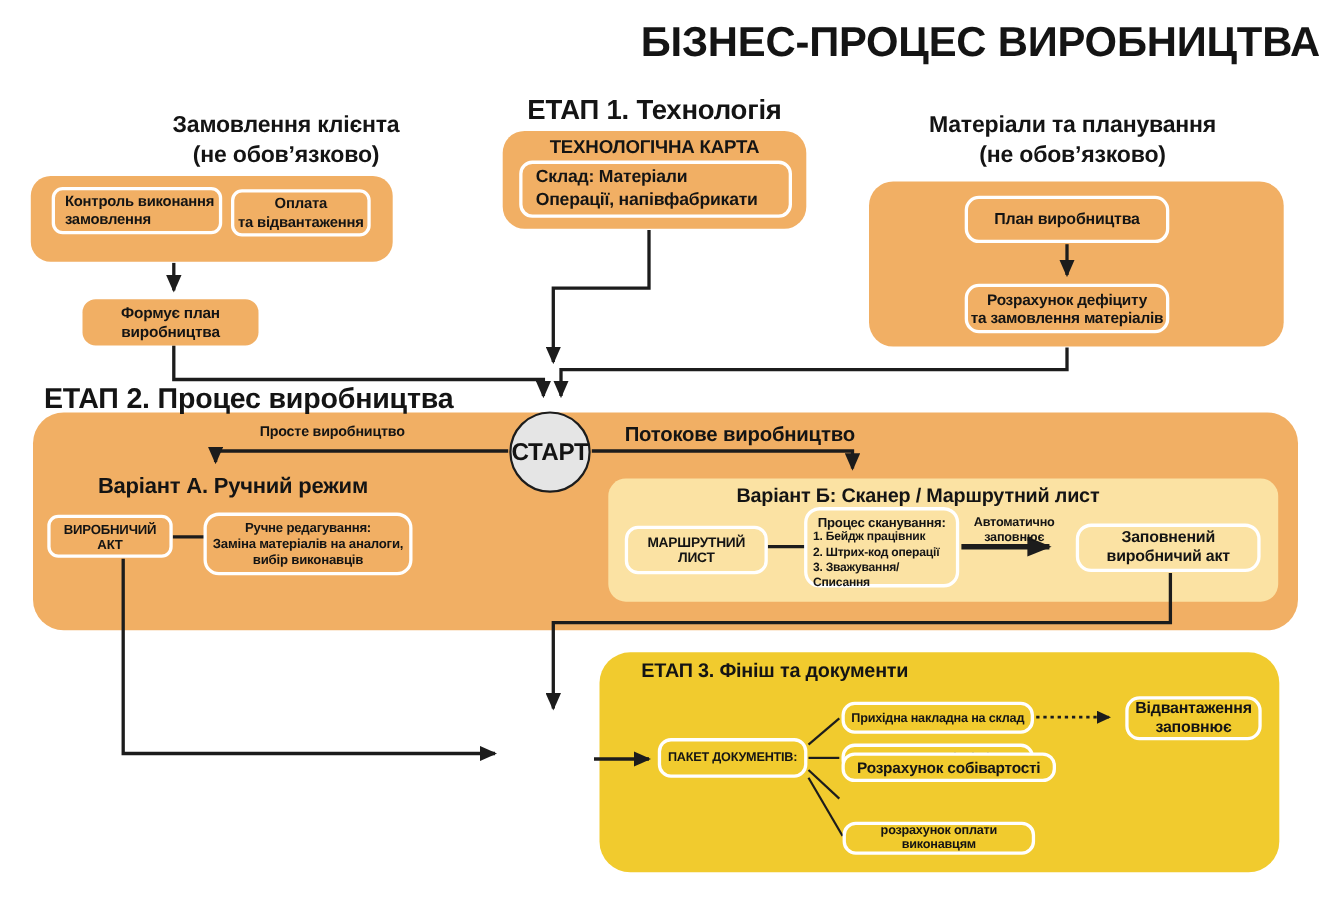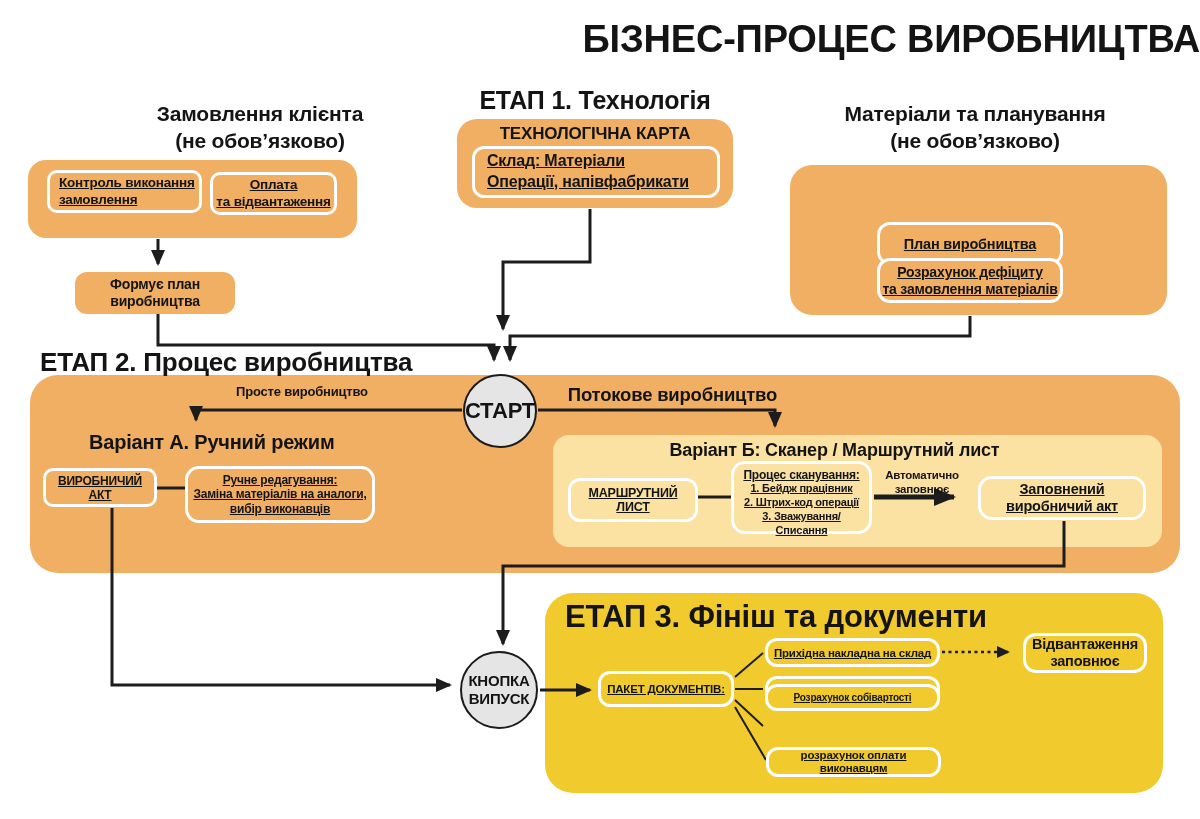--- a/index.html
+++ b/index.html
@@ -16,21 +16,21 @@
     font-family:"Liberation Sans","DejaVu Sans",sans-serif;
     font-weight:bold;color:var(--ink);letter-spacing:-0.2px;
   }
   .abs{position:absolute;box-sizing:border-box;}
   .pre{white-space:pre-line;}
   .ctr{display:flex;align-items:center;justify-content:center;text-align:center;}
   .lft{display:flex;align-items:center;justify-content:flex-start;text-align:left;}
   .obox{background:var(--orange);}
   .palebox{background:var(--pale);}
   .ybox{background:var(--yellow);}
-  .wb{border:3px solid #ffffff;text-decoration:underline;}
+  .wb{border:3px solid #ffffff;}
   .circle{background:#e5e5e5;border:2.5px solid var(--line);border-radius:50%;}
   .svglayer{position:absolute;left:0;top:0;z-index:5;pointer-events:none;}
   .z10{z-index:10;}
   .hd{line-height:1.28;}
 </style>
 </head>
 <body>
 
 <div class="canvas">
 
@@ -48,61 +48,59 @@
 
   <div class="abs z10" style="left:457px;top:86px;width:276px;text-align:center;font-size:25px;">ЕТАП  1. Технологія</div>
   <div class="abs obox" style="left:457px;top:119px;width:276px;height:89px;border-radius:20px;"></div>
   <div class="abs z10" style="left:457px;top:124px;width:276px;text-align:center;font-size:17px;">ТЕХНОЛОГІЧНА КАРТА</div>
   <div class="abs z10 wb obox lft pre" style="left:472px;top:146px;width:248px;height:52px;border-radius:12px;font-size:16px;line-height:1.3;padding-left:12px;">Склад: Матеріали
 Операції, напівфабрикати</div>
 
   <div class="abs z10 pre hd" style="left:760px;top:101px;width:430px;text-align:center;font-size:21px;">Матеріали та планування
 (не обов’язково)</div>
   <div class="abs obox" style="left:790px;top:165px;width:377px;height:150px;border-radius:22px;"></div>
-  <div class="abs z10 wb obox ctr" style="left:877px;top:178px;width:186px;height:43px;border-radius:13px;font-size:14.5px;margin-top:44px;">План виробництва</div>
+  <div class="abs z10 wb obox ctr" style="left:877px;top:178px;width:186px;height:43px;border-radius:13px;font-size:14.5px;">План виробництва</div>
   <div class="abs z10 wb obox ctr pre" style="left:877px;top:258px;width:186px;height:45px;border-radius:13px;font-size:14px;line-height:1.2;">Розрахунок дефіциту
 та замовлення матеріалів</div>
 
   <div class="abs z10" style="left:40px;top:347px;width:480px;font-size:26px;">ЕТАП  2.  Процес виробництва</div>
   <div class="abs obox" style="left:30px;top:375px;width:1150px;height:198px;border-radius:28px;"></div>
 
   <div class="abs z10" style="left:202px;top:384px;width:200px;text-align:center;font-size:13px;">Просте виробництво</div>
   <div class="abs z10" style="left:565px;top:384px;width:215px;text-align:center;font-size:18.5px;">Потокове виробництво</div>
 
   <div class="abs z10" style="left:89px;top:431px;width:320px;font-size:20px;">Варіант А. Ручний режим</div>
   <div class="abs z10 wb obox ctr" style="left:43px;top:468px;width:114px;height:39px;border-radius:10px;font-size:12px;">ВИРОБНИЧИЙ АКТ</div>
   <div class="abs z10 wb obox ctr pre" style="left:185px;top:466px;width:190px;height:57px;border-radius:14px;font-size:12px;line-height:1.22;">Ручне редагування:
 Заміна матеріалів на аналоги,
 вибір виконавців</div>
 
   <div class="abs palebox" style="left:553px;top:435px;width:609px;height:112px;border-radius:16px;"></div>
   <div class="abs z10" style="left:530px;top:440px;width:609px;text-align:center;font-size:18px;">Варіант Б: Сканер / Маршрутний лист</div>
   <div class="abs z10 wb palebox ctr" style="left:568px;top:478px;width:130px;height:44px;border-radius:12px;font-size:12.5px;">МАРШРУТНИЙ ЛИСТ</div>
   <div class="abs z10 wb palebox" style="left:731px;top:461px;width:141px;height:73px;border-radius:14px;padding:4px 5px 0 5px;">
     <div style="text-align:center;font-size:12px;">Процес сканування:</div>
-    <div class="pre" style="text-align:center;font-size:11px;line-height:1.27;">1. Бейдж працівник
+    <div class="pre" style="text-align:left;font-size:11px;line-height:1.27;">1. Бейдж працівник
 2. Штрих-код операції
 3. Зважування/Списання</div>
   </div>
   <div class="abs z10 pre" style="left:866px;top:469px;width:112px;text-align:center;font-size:11.5px;line-height:1.2;">Автоматично
 заповнює</div>
   <div class="abs z10 wb palebox ctr pre" style="left:978px;top:476px;width:168px;height:44px;border-radius:14px;font-size:14.5px;line-height:1.15;">Заповнений
 виробничий акт</div>
 
   <div class="abs z10 circle ctr" style="left:463px;top:374px;width:74px;height:74px;font-size:22px;">СТАРТ</div>
 
-  <div class="abs z10 circle ctr pre" style="left:460px;top:651px;width:78px;height:78px;font-size:15px;line-height:1.2;">КНОПКА
-ВИПУСК</div>
 
   <div class="abs ybox" style="left:545px;top:593px;width:618px;height:200px;border-radius:28px;"></div>
-  <div class="abs z10" style="left:565px;top:599px;width:520px;font-size:31px;">ЕТАП  3. Фініш та документи</div>
+  <div class="abs z10" style="left:583px;top:599px;width:520px;font-size:18px;">ЕТАП  3. Фініш та документи</div>
   <div class="abs z10 wb ybox ctr" style="left:598px;top:671px;width:136px;height:36px;border-radius:12px;font-size:11.5px;">ПАКЕТ ДОКУМЕНТІВ:</div>
   <div class="abs z10 wb ybox ctr" style="left:765px;top:638px;width:175px;height:29px;border-radius:12px;font-size:11.5px;">Прихідна накладна на склад</div>
   <div class="abs z10 wb ybox ctr" style="left:765px;top:676px;width:175px;height:27px;border-radius:12px;font-size:11.5px;">Списання матеріалів / Брак</div>
-  <div class="abs z10 wb ybox ctr" style="left:765px;top:684px;width:175px;height:27px;border-radius:12px;font-size:10px;">Розрахунок собівартості</div>
+  <div class="abs z10 wb ybox ctr" style="left:765px;top:684px;width:195px;height:27px;border-radius:12px;font-size:14px;">Розрахунок собівартості</div>
   <div class="abs z10 wb ybox ctr pre" style="left:766px;top:747px;width:175px;height:30px;border-radius:12px;font-size:11.5px;line-height:1.15;">розрахунок оплати
 виконавцям</div>
   <div class="abs z10 ybox ctr pre" style="left:1023px;top:633px;width:124px;height:40px;border:3.5px solid #fff;border-radius:13px;font-size:14.5px;line-height:1.15;">Відвантаження
 заповнює</div>
 
   <svg class="svglayer" width="1200" height="819" viewBox="0 0 1200 819">
     <defs>
       <marker id="ah" markerUnits="userSpaceOnUse" markerWidth="16" markerHeight="14" refX="14" refY="7" orient="auto">
         <path d="M0,0 L16,7 L0,14 Z" fill="#1C1C1C"></path>
       </marker>

